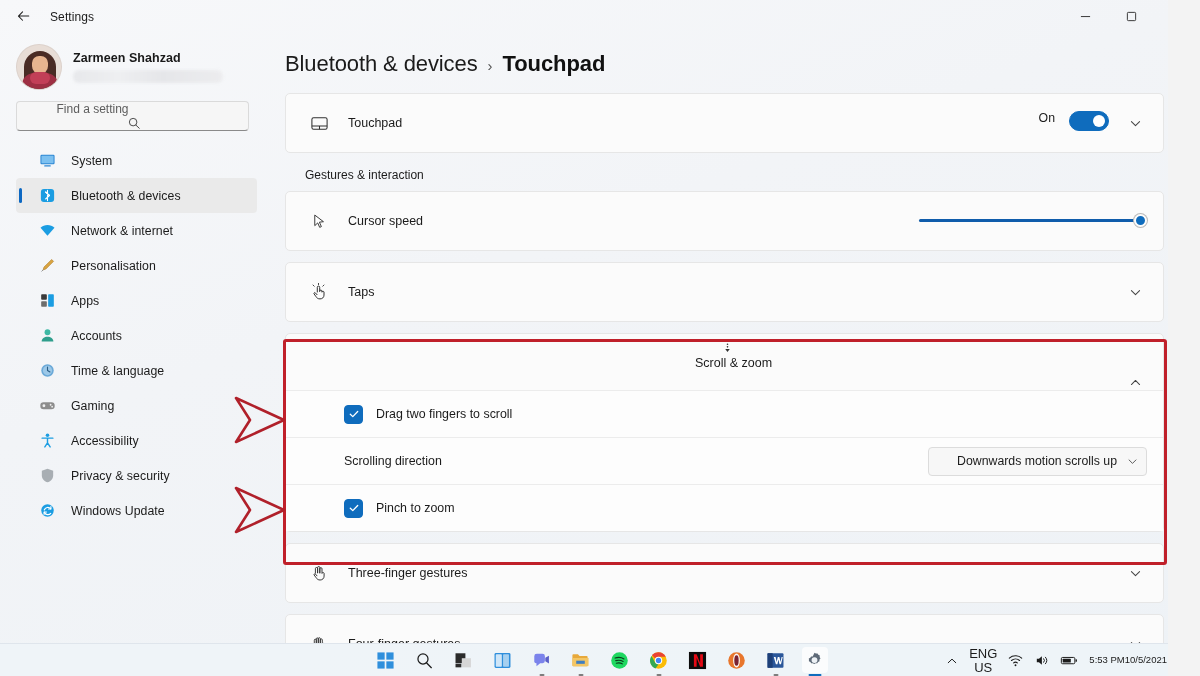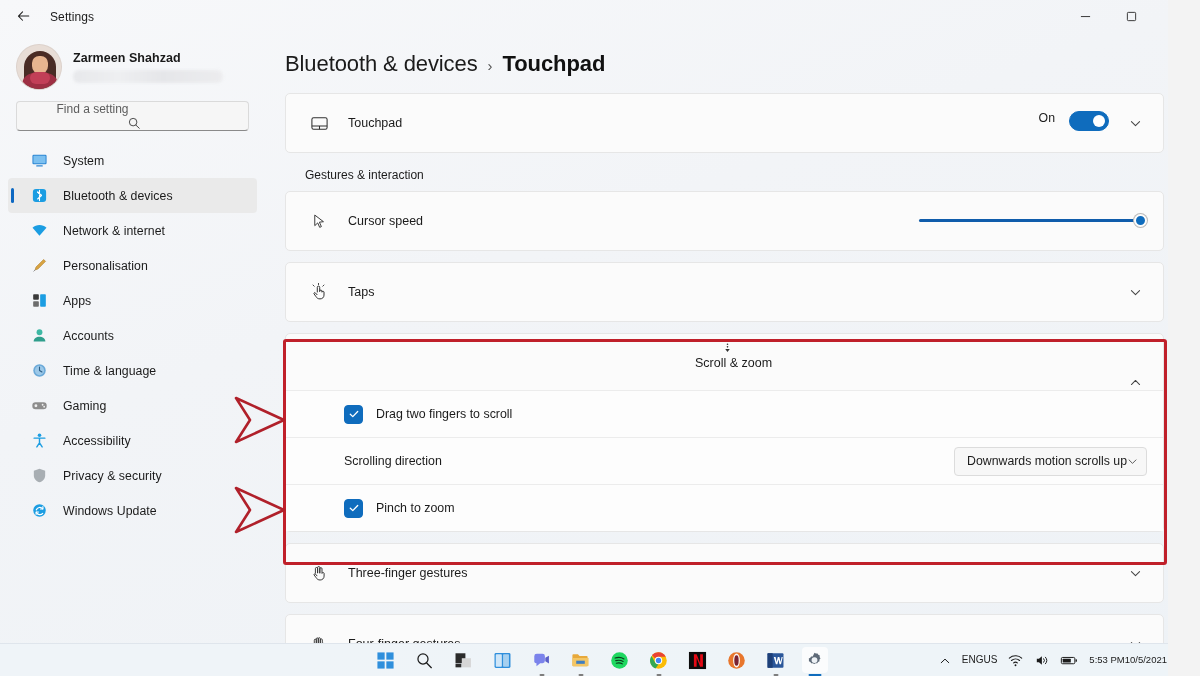--- a/index.html
+++ b/index.html
@@ -117,21 +117,21 @@
     flex-direction: column;
   }
   .search-input {
     flex: 1; border: none; background: transparent;
     font-family: "Liberation Sans", sans-serif;
     font-size: 12px; color: #1b1b1b; outline: none;
   }
   .search-input::placeholder { color: #5d5d5d; }
   .search-ico { color: #444; display: flex; }
 
-  .nav { padding: 2px 8px 0 8px; }
+  .nav { padding: 2px 8px 0 16px; }
   .nav-item {
     position: relative;
     height: 35px;
     display: flex; align-items: center;
     padding-left: 22px;
     border-radius: 4px;
     margin-bottom: 0px;
     cursor: default;
   }
   .nav-item.selected {
@@ -267,21 +267,22 @@
   .sub-label { font-size: 12.4px; color: #1b1b1b; }
 
   .combo {
     margin-left: auto;
     height: 29px;
     min-width: 192px;
     background: #f7f7f7;
     border: 1px solid #dcdcdc;
     border-radius: 4px;
     display: flex; align-items: center;
-    padding: 0 8px 0 12px;
+    padding: 0 8px 0 28px;
+    gap: 10px;
   }
   .combo-text { font-size: 12.3px; color: #1b1b1b; }
   .combo-chev { color: #444; display: flex; margin-left: auto; }
 
   
   .scrollbar {
     position: absolute;
     right: 4px; top: 55px;
     width: 3px; height: 450px;
     border-radius: 2px;
@@ -334,22 +335,22 @@
   .tray {
     position: absolute; right: 8px; top: 0;
     height: 33px;
     display: flex; align-items: center; gap: 11px;
   }
   .tray-item {
     display: flex; align-items: center; justify-content: center;
     color: #1b1b1b;
   }
   .lang {
-    display: flex; flex-direction: row; align-items: center;
-    line-height: 1.05; font-size: 10px; color: #1b1b1b; justify-content: center;
+    display: flex; flex-direction: column; align-items: center;
+    line-height: 1.05; font-size: 13px; color: #1b1b1b; justify-content: center;
   }
   .clock {
     display: flex; flex-direction: row; align-items: flex-end;
     line-height: 1.15; font-size: 9.5px; color: #1b1b1b;
   }
 </style>
 </head>
 <body>
 
 <div class="app">

